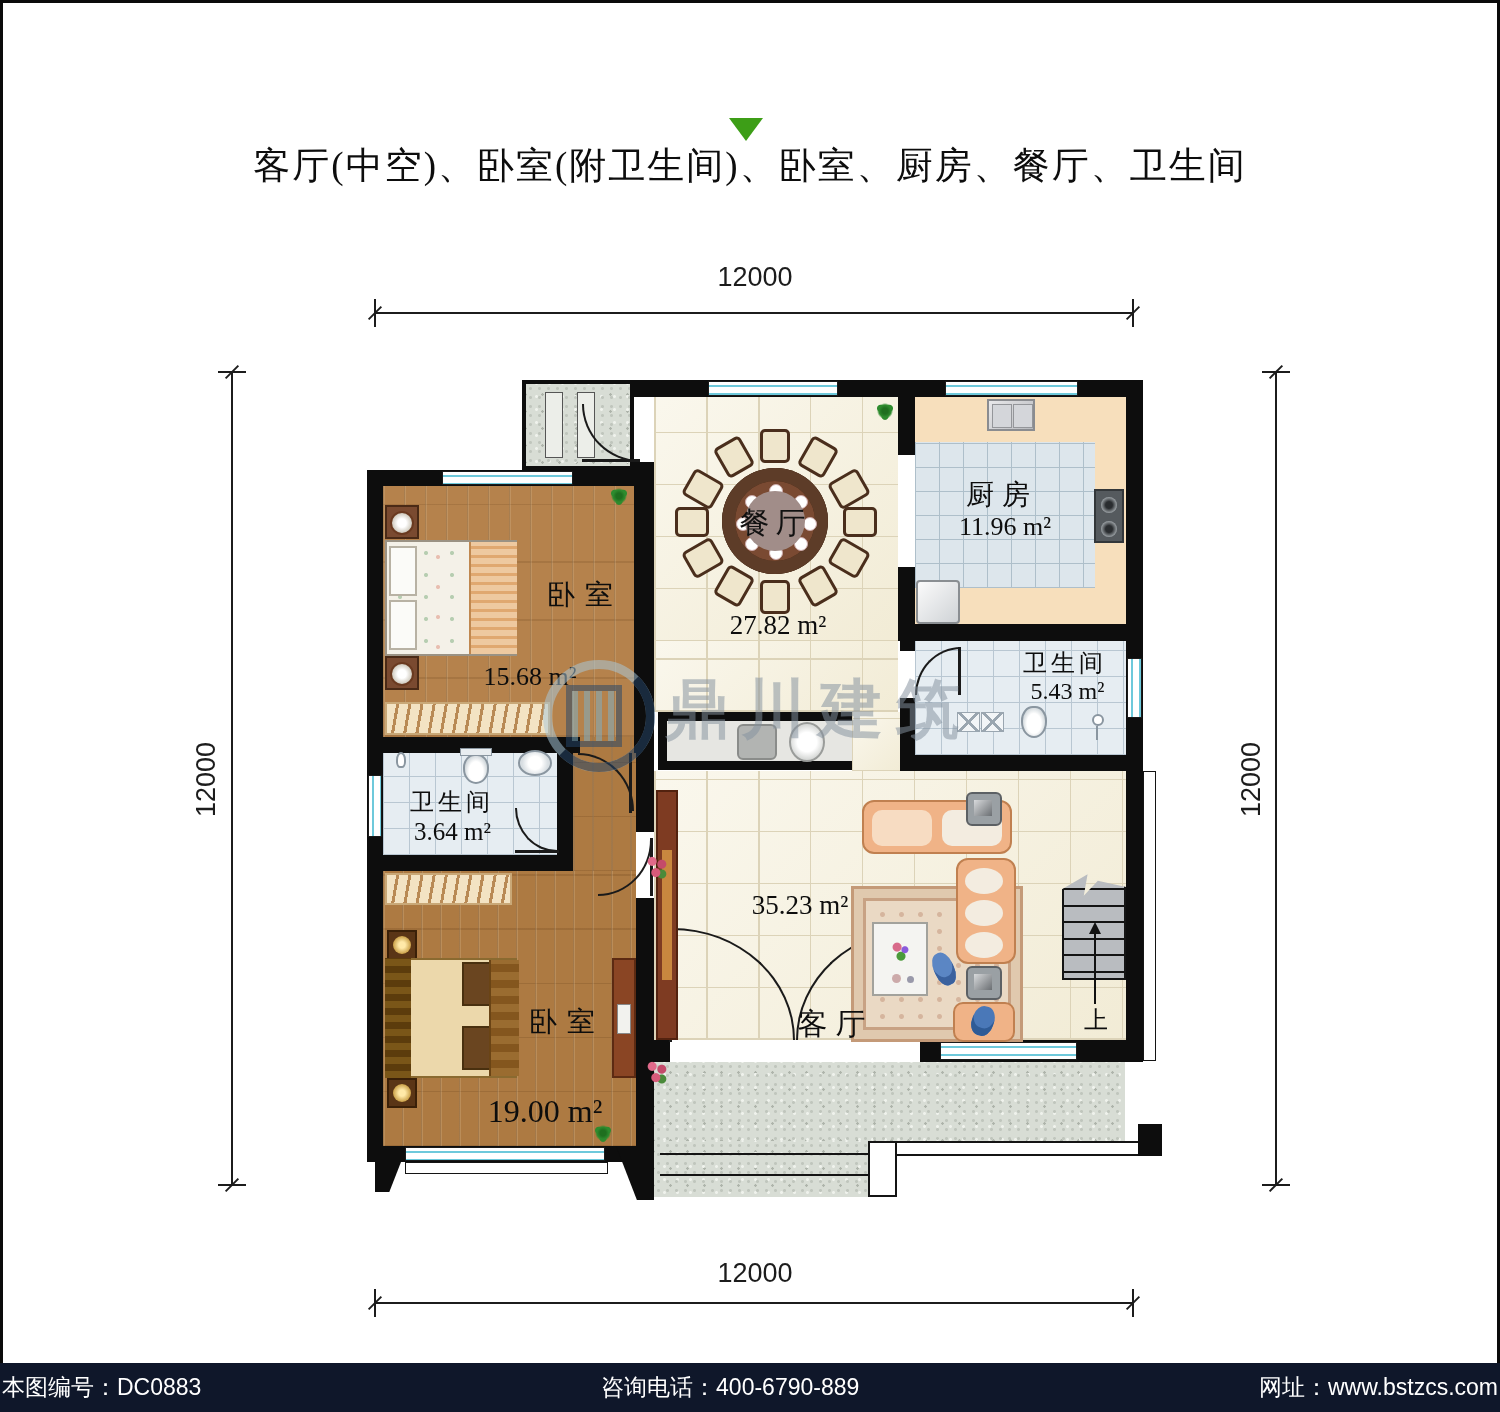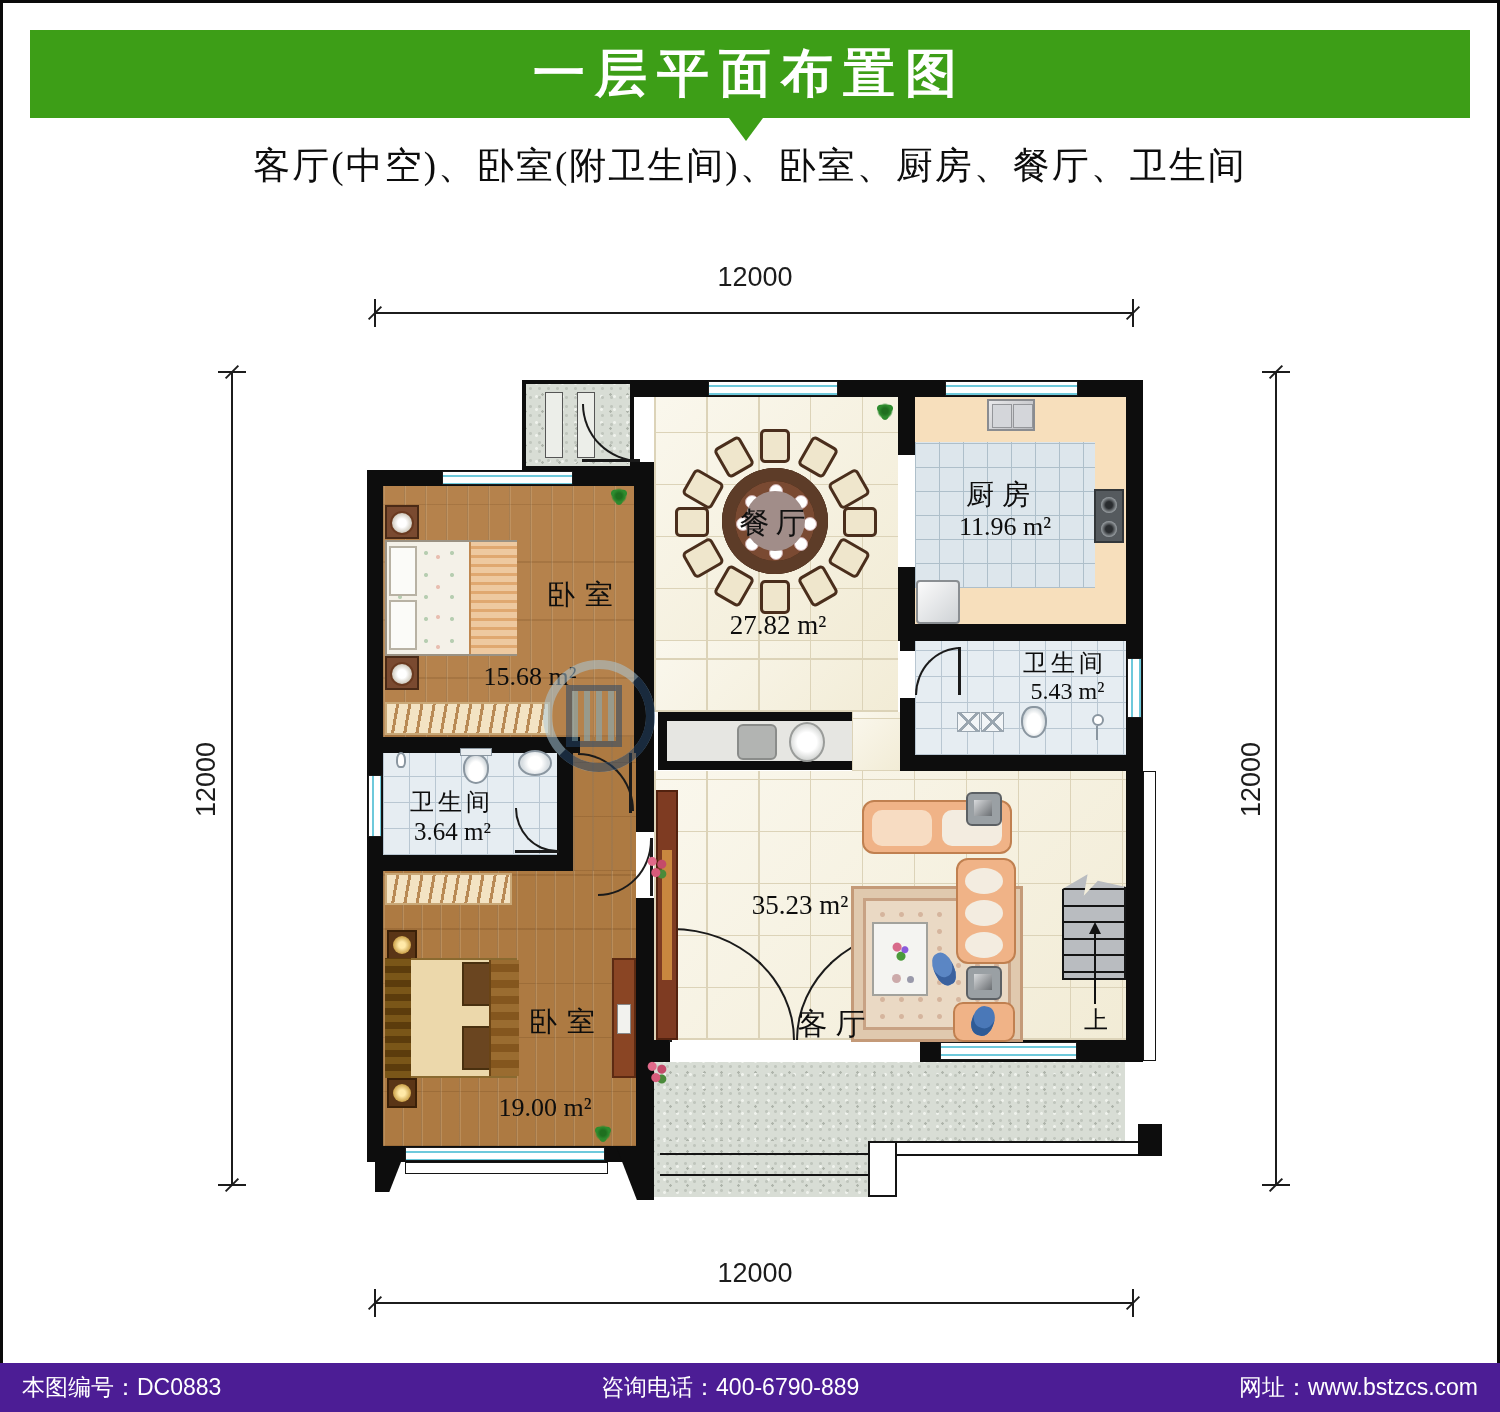--- a/index.html
+++ b/index.html
@@ -57,31 +57,28 @@
   .chair{position:absolute;width:30px;height:34px;background:#efe6cc;border:3px solid #4a2e1c;border-radius:5px;box-sizing:border-box;}
   .plate{position:absolute;width:12px;height:12px;border-radius:50%;background:#fff;border:1.5px solid #caa;}
   .stairs{background-color:#b9bcc0;border:2px solid #141414;box-sizing:border-box;
     background-image:repeating-linear-gradient(180deg,transparent 0 14.5px,#141414 14.5px 16.5px);
     clip-path:polygon(0 16%,40% 2%,34% 22%,56% 8%,100% 14%,100% 100%,0 100%);}
   .wm{opacity:.52;pointer-events:none;}
   .wm .cn{font-size:64px;font-weight:bold;color:#85929f;letter-spacing:13px;font-family:"Liberation Sans",sans-serif;white-space:nowrap;}
   .wm .en{font-size:23px;font-weight:bold;color:#85929f;letter-spacing:6px;font-family:"Liberation Sans",sans-serif;white-space:nowrap;}
   .flower{background:radial-gradient(circle at 30% 30%,#e06a8a 4px,transparent 5px),radial-gradient(circle at 70% 40%,#c44a6a 4px,transparent 5px),radial-gradient(circle at 45% 70%,#d85a7a 4px,transparent 5px),radial-gradient(circle at 70% 75%,#4a8a3a 4px,transparent 5px);}
   .plant{background:radial-gradient(circle at 50% 50%,#1f6f1f 3px,#2e8b2e 6px,transparent 8px),radial-gradient(circle at 25% 35%,#2e8b2e 3px,transparent 4px),radial-gradient(circle at 75% 35%,#2e8b2e 3px,transparent 4px),radial-gradient(circle at 50% 80%,#2e8b2e 3px,transparent 4px);}
-  #footer{left:0;top:1363px;width:1500px;height:49px;background:#4c1d95;display:flex;align-items:center;justify-content:space-between;padding:0 22px;box-sizing:border-box;}
+  #footer{left:0;top:1363px;width:1500px;height:49px;background:#0f172a;display:flex;align-items:center;justify-content:space-between;padding:0 2px;box-sizing:border-box;}
   #footer span{color:#fff;font-size:23px;font-family:"Liberation Sans",sans-serif;white-space:nowrap;}
 </style>
 </head>
 <body>
 
 <div id="page">
 
-  <div id="hdr" class="abs">
-    <span class="t">一层平面布置图</span>
-  </div>
   <div id="hdr-tri" class="abs"></div>
   <div id="subtitle" class="abs">客厅(中空)、卧室(附卫生间)、卧室、厨房、餐厅、卫生间</div>
 
   <div class="abs dtxt" style="left:690px;top:262px;width:130px;">12000</div>
   <div class="abs dline" style="left:375px;top:312px;width:758px;height:2px;"></div>
   <div class="abs tickv" style="left:374px;top:299px;"></div>
   <div class="abs tickv" style="left:1132px;top:299px;"></div>
   <div class="abs slash" style="left:366px;top:312px;"></div>
   <div class="abs slash" style="left:1124px;top:312px;"></div>
 
@@ -297,39 +294,40 @@
   <div class="abs" style="left:1089px;top:922px;width:0;height:0;border-left:6px solid transparent;border-right:6px solid transparent;border-bottom:12px solid #111;"></div>
   <div class="abs rname" style="left:1073px;top:1004px;width:46px;font-size:24px;">上</div>
 
   <div class="abs rname" style="left:520px;top:576px;width:130px;font-size:28px;letter-spacing:10px;">卧室</div>
   <div class="abs rarea" style="left:465px;top:662px;width:130px;font-size:26px;">15.68 m²</div>
 
   <div class="abs rname" style="left:387px;top:786px;width:130px;font-size:24px;letter-spacing:4px;">卫生间</div>
   <div class="abs rarea" style="left:390px;top:818px;width:125px;font-size:25px;">3.64 m²</div>
 
   <div class="abs rname" style="left:502px;top:1003px;width:130px;font-size:28px;letter-spacing:10px;">卧室</div>
-  <div class="abs rarea" style="left:480px;top:1093px;width:130px;font-size:26px;">19.00 m²</div>
+  <div class="abs rarea" style="left:480px;top:1093px;width:130px;font-size:32px;">19.00 m²</div>
 
   <div class="abs rname" style="left:718px;top:503px;width:115px;font-size:30px;letter-spacing:6px;color:#111;z-index:3;">餐厅</div>
   <div class="abs rarea" style="left:713px;top:610px;width:130px;font-size:27px;">27.82 m²</div>
 
   <div class="abs rname" style="left:937px;top:476px;width:130px;font-size:28px;letter-spacing:8px;">厨房</div>
   <div class="abs rarea" style="left:940px;top:512px;width:130px;font-size:26px;">11.96 m²</div>
 
   <div class="abs rname" style="left:1000px;top:647px;width:130px;font-size:24px;letter-spacing:4px;">卫生间</div>
   <div class="abs rarea" style="left:1005px;top:678px;width:125px;font-size:24px;">5.43 m²</div>
 
   <div class="abs rarea" style="left:735px;top:890px;width:130px;font-size:27px;">35.23 m²</div>
   <div class="abs rname" style="left:773px;top:1004px;width:125px;font-size:30px;letter-spacing:8px;">客厅</div>
 
   <div class="abs wm" style="left:543px;top:652px;width:440px;height:140px;z-index:9;">
     <div style="position:absolute;left:0;top:8px;width:112px;height:112px;border-radius:50%;border:9px solid #a9cadc;box-sizing:border-box;">
       <div style="position:absolute;left:14px;top:16px;width:56px;height:62px;border:6px solid #24456a;box-sizing:border-box;background:repeating-linear-gradient(90deg,#7fb0c8 0 6px,transparent 6px 12px);"></div>
       <div style="position:absolute;left:-9px;top:-9px;width:112px;height:112px;border-radius:50%;border:9px solid transparent;border-right-color:#24456a;border-bottom-color:#24456a;box-sizing:border-box;"></div>
     </div>
+    <div class="cn" style="position:absolute;left:122px;top:14px;">鼎川建筑</div>
   </div>
 
   <div id="footer" class="abs">
     <span>本图编号：DC0883</span>
     <span>咨询电话：400-6790-889</span>
     <span>网址：www.bstzcs.com</span>
   </div>
 
 </div>
 

